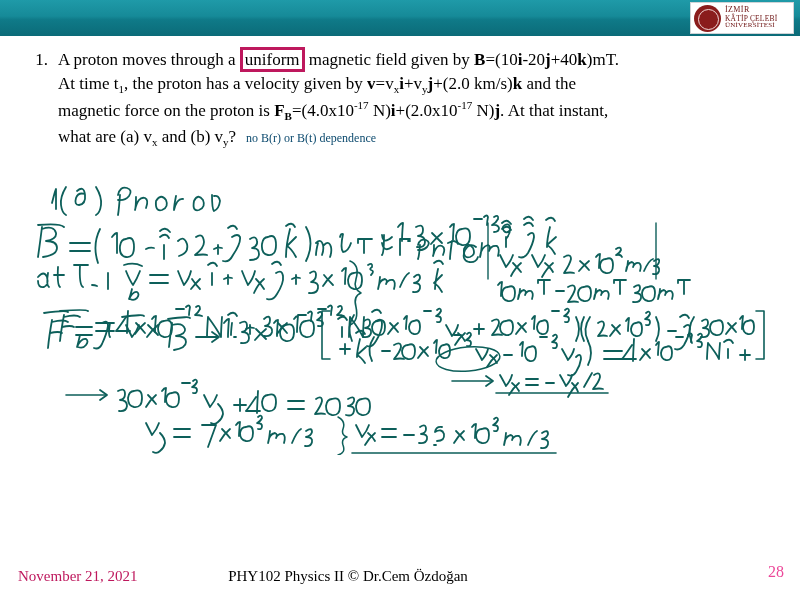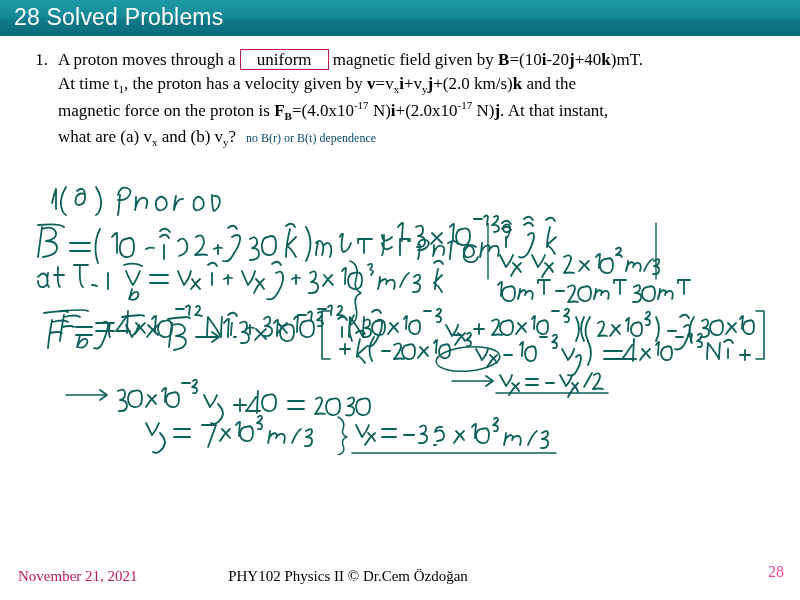--- a/index.html
+++ b/index.html
@@ -91,22 +91,22 @@
     text-align: right;
     font-size: 17px;
   }
   .problem-body {
     margin-left: 44px;
   }
   b { font-weight: bold; }
   .sub { font-size: 11px; vertical-align: sub; }
   .sup { font-size: 11px; vertical-align: super; }
   .boxed {
-    border: 1px solid #be185d;
-    padding: 0 16px;
+    border: 3px solid #be185d;
+    padding: 0 2px;
   }
   .note {
     color: #0c4a6e;
     font-size: 12px;
     margin-left: 10px;
   }
 
   
   .handwriting {
     position: absolute;
@@ -142,21 +142,28 @@
     right: 16px;
     top: 563px;
     font-size: 16px;
     color: #ec4899;
   }
 </style>
 </head>
 <body>
 
 <div class="header">
-  <div class="header-title">28 Solved Problems</div>
+  <div class="logo-box">
+    <div class="logo-seal"></div>
+    <div class="logo-text">
+      <div class="logo-l1">İZMİR</div>
+      <div class="logo-l2">KÂTİP ÇELEBİ</div>
+      <div class="logo-l3">ÜNİVERSİTESİ</div>
+    </div>
+  </div>
 </div>
 
 <div class="problem">
   <div class="problem-num">1.</div>
   <div class="problem-body">
     <span>A proton moves through a </span><span class="boxed">uniform</span><span> magnetic field given by </span><b>B</b><span>=(10</span><b>i</b><span>-20</span><b>j</b><span>+40</span><b>k</b><span>)mT.</span>
     <br>
     <span>At time t</span><span class="sub">1</span><span>, the proton has a velocity given by </span><b>v</b><span>=v</span><span class="sub">x</span><b>i</b><span>+v</span><span class="sub">y</span><b>j</b><span>+(2.0 km/s)</span><b>k</b><span> and the</span>
     <br>
     <span>magnetic force on the proton is </span><b>F</b><b class="sub">B</b><span>=(4.0x10</span><span class="sup">-17</span><span> N)</span><b>i</b><span>+(2.0x10</span><span class="sup">-17</span><span> N)</span><b>j</b><span>.  At that instant,</span>

